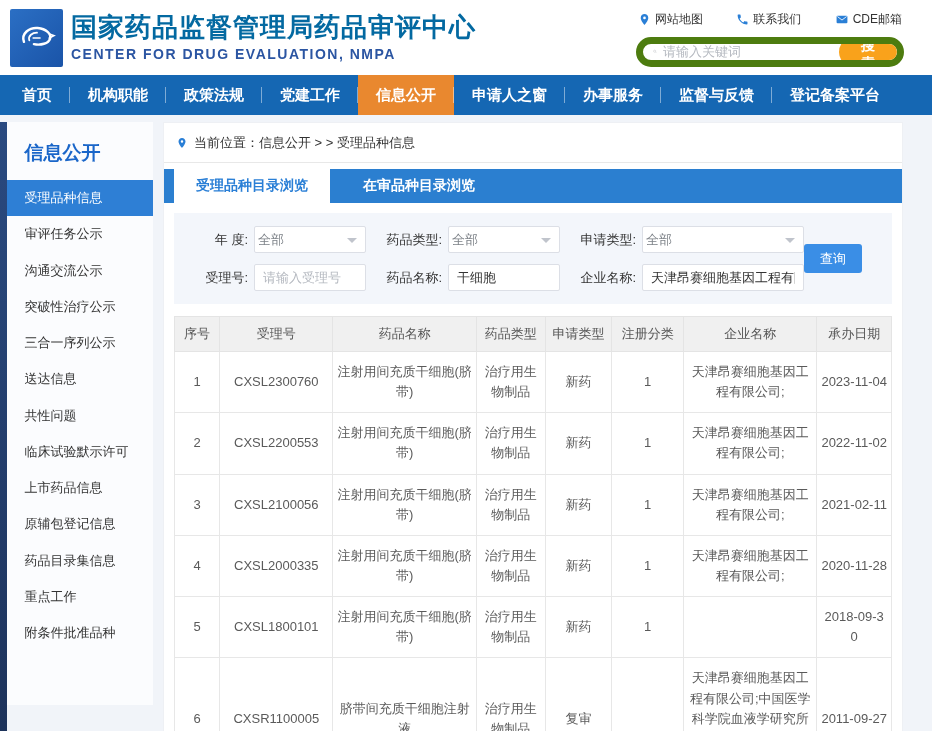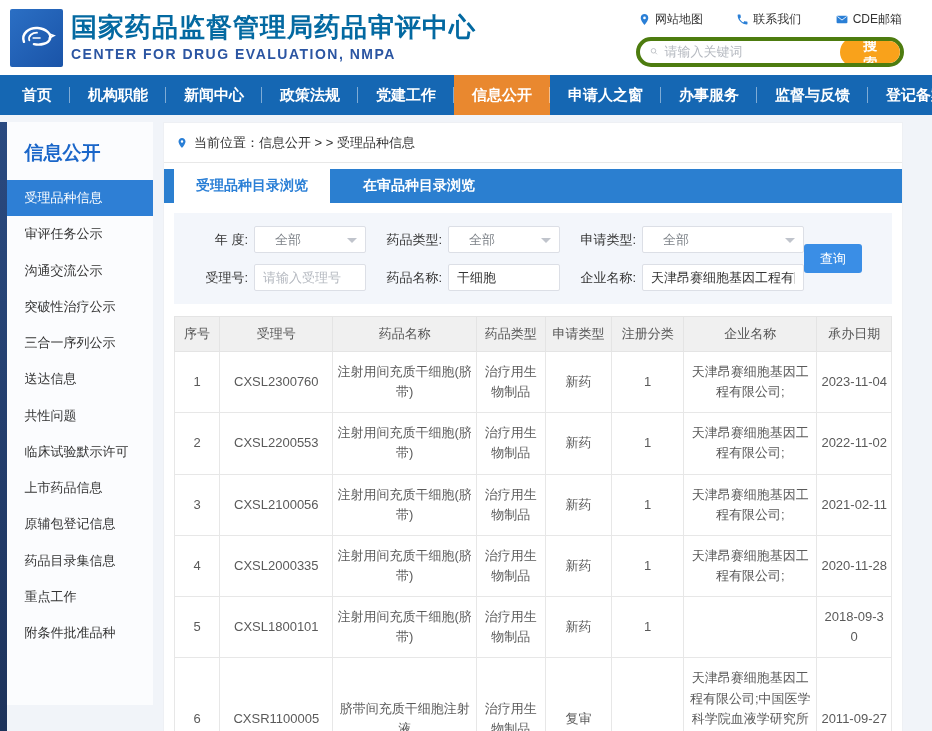--- a/index.html
+++ b/index.html
@@ -9,21 +9,21 @@
   
   .top-header { height:75px; background:#fff; display:flex; align-items:center; padding:0 28px 0 10px; }
   .logo-box { width:53px; height:58px; background:linear-gradient(135deg,#2b6fc4,#1a54a8); border-radius:2px; display:flex; align-items:center; justify-content:center; flex:0 0 auto; }
   .brand { margin-left:8px; }
   .brand-title { font-size:26px; font-weight:bold; color:#0369a1; letter-spacing:1px; line-height:1.15; }
   .brand-sub { font-size:14px; font-weight:bold; color:#2b55a2; letter-spacing:1.5px; margin-top:3px; }
   .header-right { margin-left:auto; width:268px; }
   .quick-links { display:flex; justify-content:space-between; align-items:center; padding:0 2px; margin-top:2px; }
   .quick-link { display:flex; align-items:center; gap:4px; font-size:12px; color:#333; cursor:pointer; }
   .quick-link svg { display:block; }
-  .search-bar { margin-top:9px; height:30px; border:4px solid #4d7c0f; border-radius:16px; background:#fff; display:flex; align-items:center; padding-left:10px; overflow:hidden; }
+  .search-bar { margin-top:9px; height:30px; border:7px solid #4d7c0f; border-radius:16px; background:#fff; display:flex; align-items:center; padding-left:10px; overflow:hidden; }
   .search-bar input { border:0; outline:0; flex:1; font-size:13px; color:#333; margin-left:6px; font-family:inherit; background:transparent; }
   .search-bar input::placeholder { color:#b5b9c0; }
   .search-btn { height:30px; padding:0 22px; background:#f9a21b; color:#fff; font-size:14px; font-weight:bold; border:0; border-radius:16px; cursor:pointer; font-family:inherit; }
 
   
   .main-nav { height:40px; background:#1567b3; display:flex; align-items:stretch; padding-left:4px; }
   .nav-item { position:relative; display:flex; align-items:center; padding:0 18px; color:#fff; font-size:15px; font-weight:bold; cursor:pointer; white-space:nowrap; }
   .nav-item:not(:last-child)::after { content:""; position:absolute; right:0; top:12px; height:16px; width:1px; background:rgba(255,255,255,.45); }
   .nav-item.active { background:#e9882f; }
 
@@ -42,21 +42,21 @@
 
   
   .tab-bar { height:34px; background:#2b7fd0; display:flex; align-items:stretch; padding-left:10px; margin-top:6px;gap:11px; }
   .tab { display:flex; align-items:center; padding:0 22px; color:#fff; font-size:14px; font-weight:bold; cursor:pointer; }
   .tab.active { background:#fff; color:#2a7fd6; }
 
   
   .filter-panel { margin:10px 10px 12px 10px; background:#f3f6fb; padding:13px 12px; display:flex; align-items:center; }
   .filter-grid { display:grid; grid-template-columns:62px 112px 70px 112px 70px 162px; grid-column-gap:6px; grid-row-gap:11px; align-items:center; }
   .f-label { font-size:13px; color:#333; text-align:right; white-space:nowrap; }
-  .f-select { position:relative; height:27px; background:#fff; border:1px solid #dcdfe6; border-radius:2px; display:flex; align-items:center; padding:0 20px; font-size:13px; color:#7d8288; cursor:pointer; }
+  .f-select { position:relative; height:27px; background:#fff; border:1px solid #dcdfe6; border-radius:2px; display:flex; align-items:center; padding:0 3px; font-size:13px; color:#7d8288; cursor:pointer; }
   .f-select .caret { position:absolute; right:8px; top:11px; width:0; height:0; border-left:5px solid transparent; border-right:5px solid transparent; border-top:5px solid #c0c4cc; }
   .f-input { height:27px; width:100%; background:#fff; border:1px solid #dcdfe6; border-radius:2px; padding:0 8px; font-size:13px; color:#333; outline:0; font-family:inherit; }
   .f-input::placeholder { color:#b5b9c0; }
   .query-btn { margin-left:auto; margin-right:18px; width:58px; height:29px; background:#3a8ee6; color:#fff; border:0; border-radius:3px; font-size:13px; cursor:pointer; font-family:inherit; }
 
   
   .data-table { width:calc(100% - 20px); margin:0 10px; border-collapse:collapse; table-layout:fixed; }
   .data-table th { background:#f0f0f0; border:1px solid #e4e4e4; font-size:13px; font-weight:normal; color:#555; padding:8px 2px; }
   .data-table td { border:1px solid #e7e7e7; font-size:13px; color:#5a5a5a; text-align:center; padding:10px 4px; line-height:1.55; word-break:break-all; }
 </style>
@@ -107,21 +107,20 @@
         </svg>
       <input type="text" placeholder="请输入关键词" style="">
       <button class="search-btn">搜索</button>
     </div>
   </div>
 </div>
 
 <div class="main-nav">
     <div class="nav-item">首页</div>
     <div class="nav-item">机构职能</div>
-    <div class="nav-item">新闻中心</div>
     <div class="nav-item">政策法规</div>
     <div class="nav-item">党建工作</div>
     <div class="nav-item active">信息公开</div>
     <div class="nav-item">申请人之窗</div>
     <div class="nav-item">办事服务</div>
     <div class="nav-item">监督与反馈</div>
     <div class="nav-item">登记备案平台</div>
   </div>
 
 <div class="content-row">

